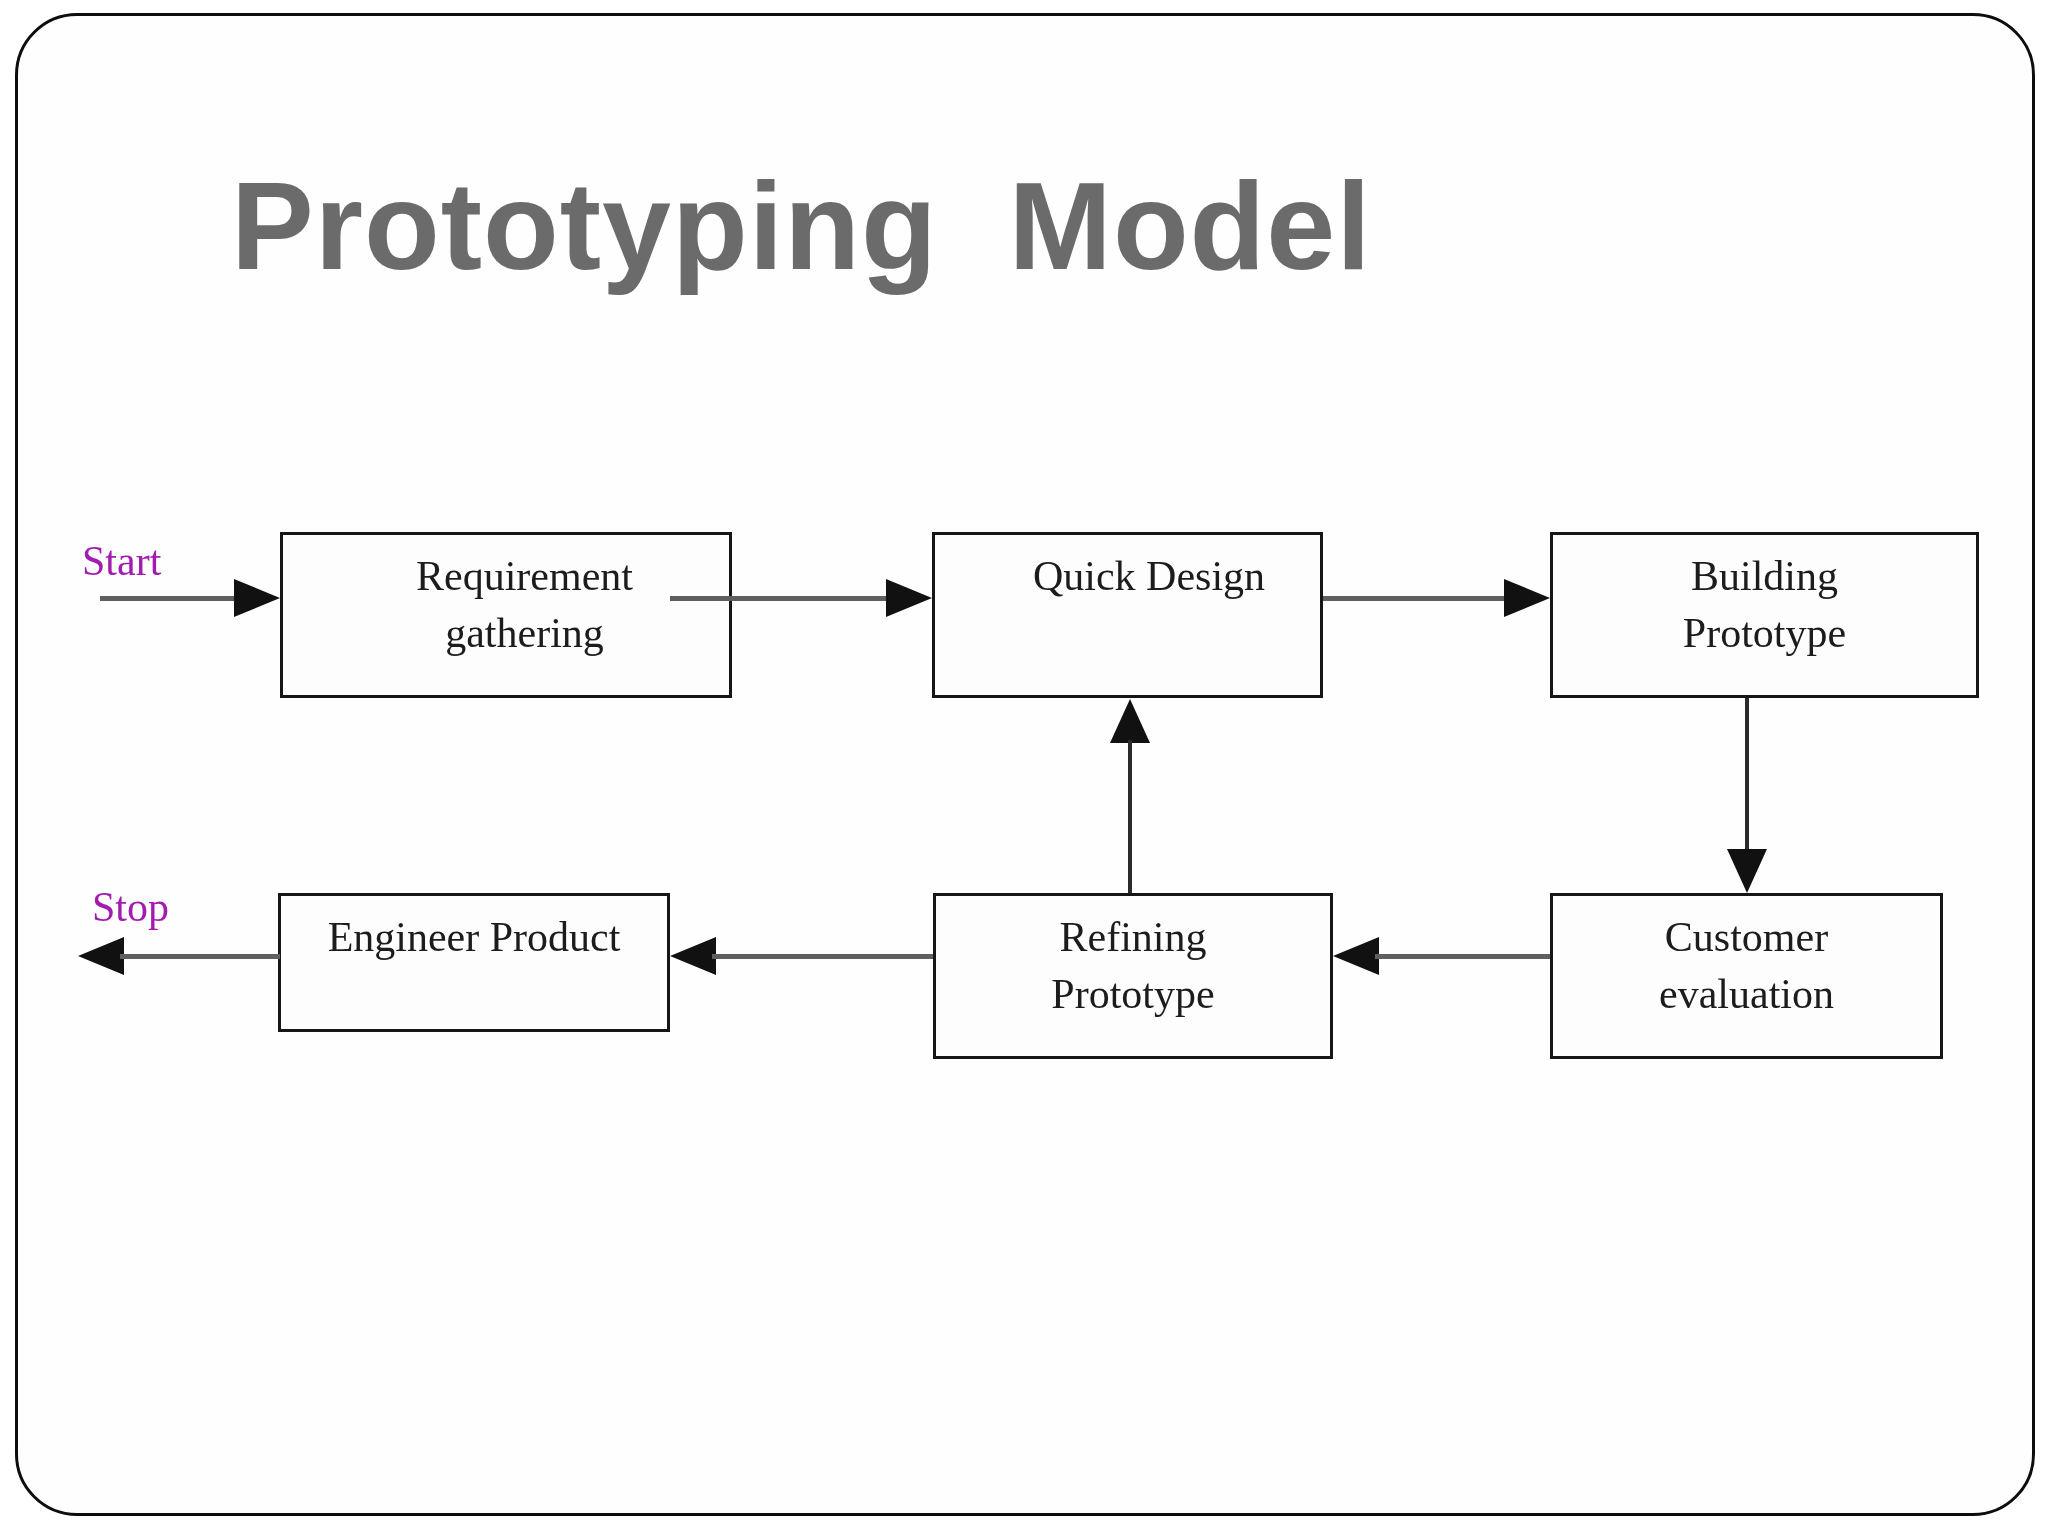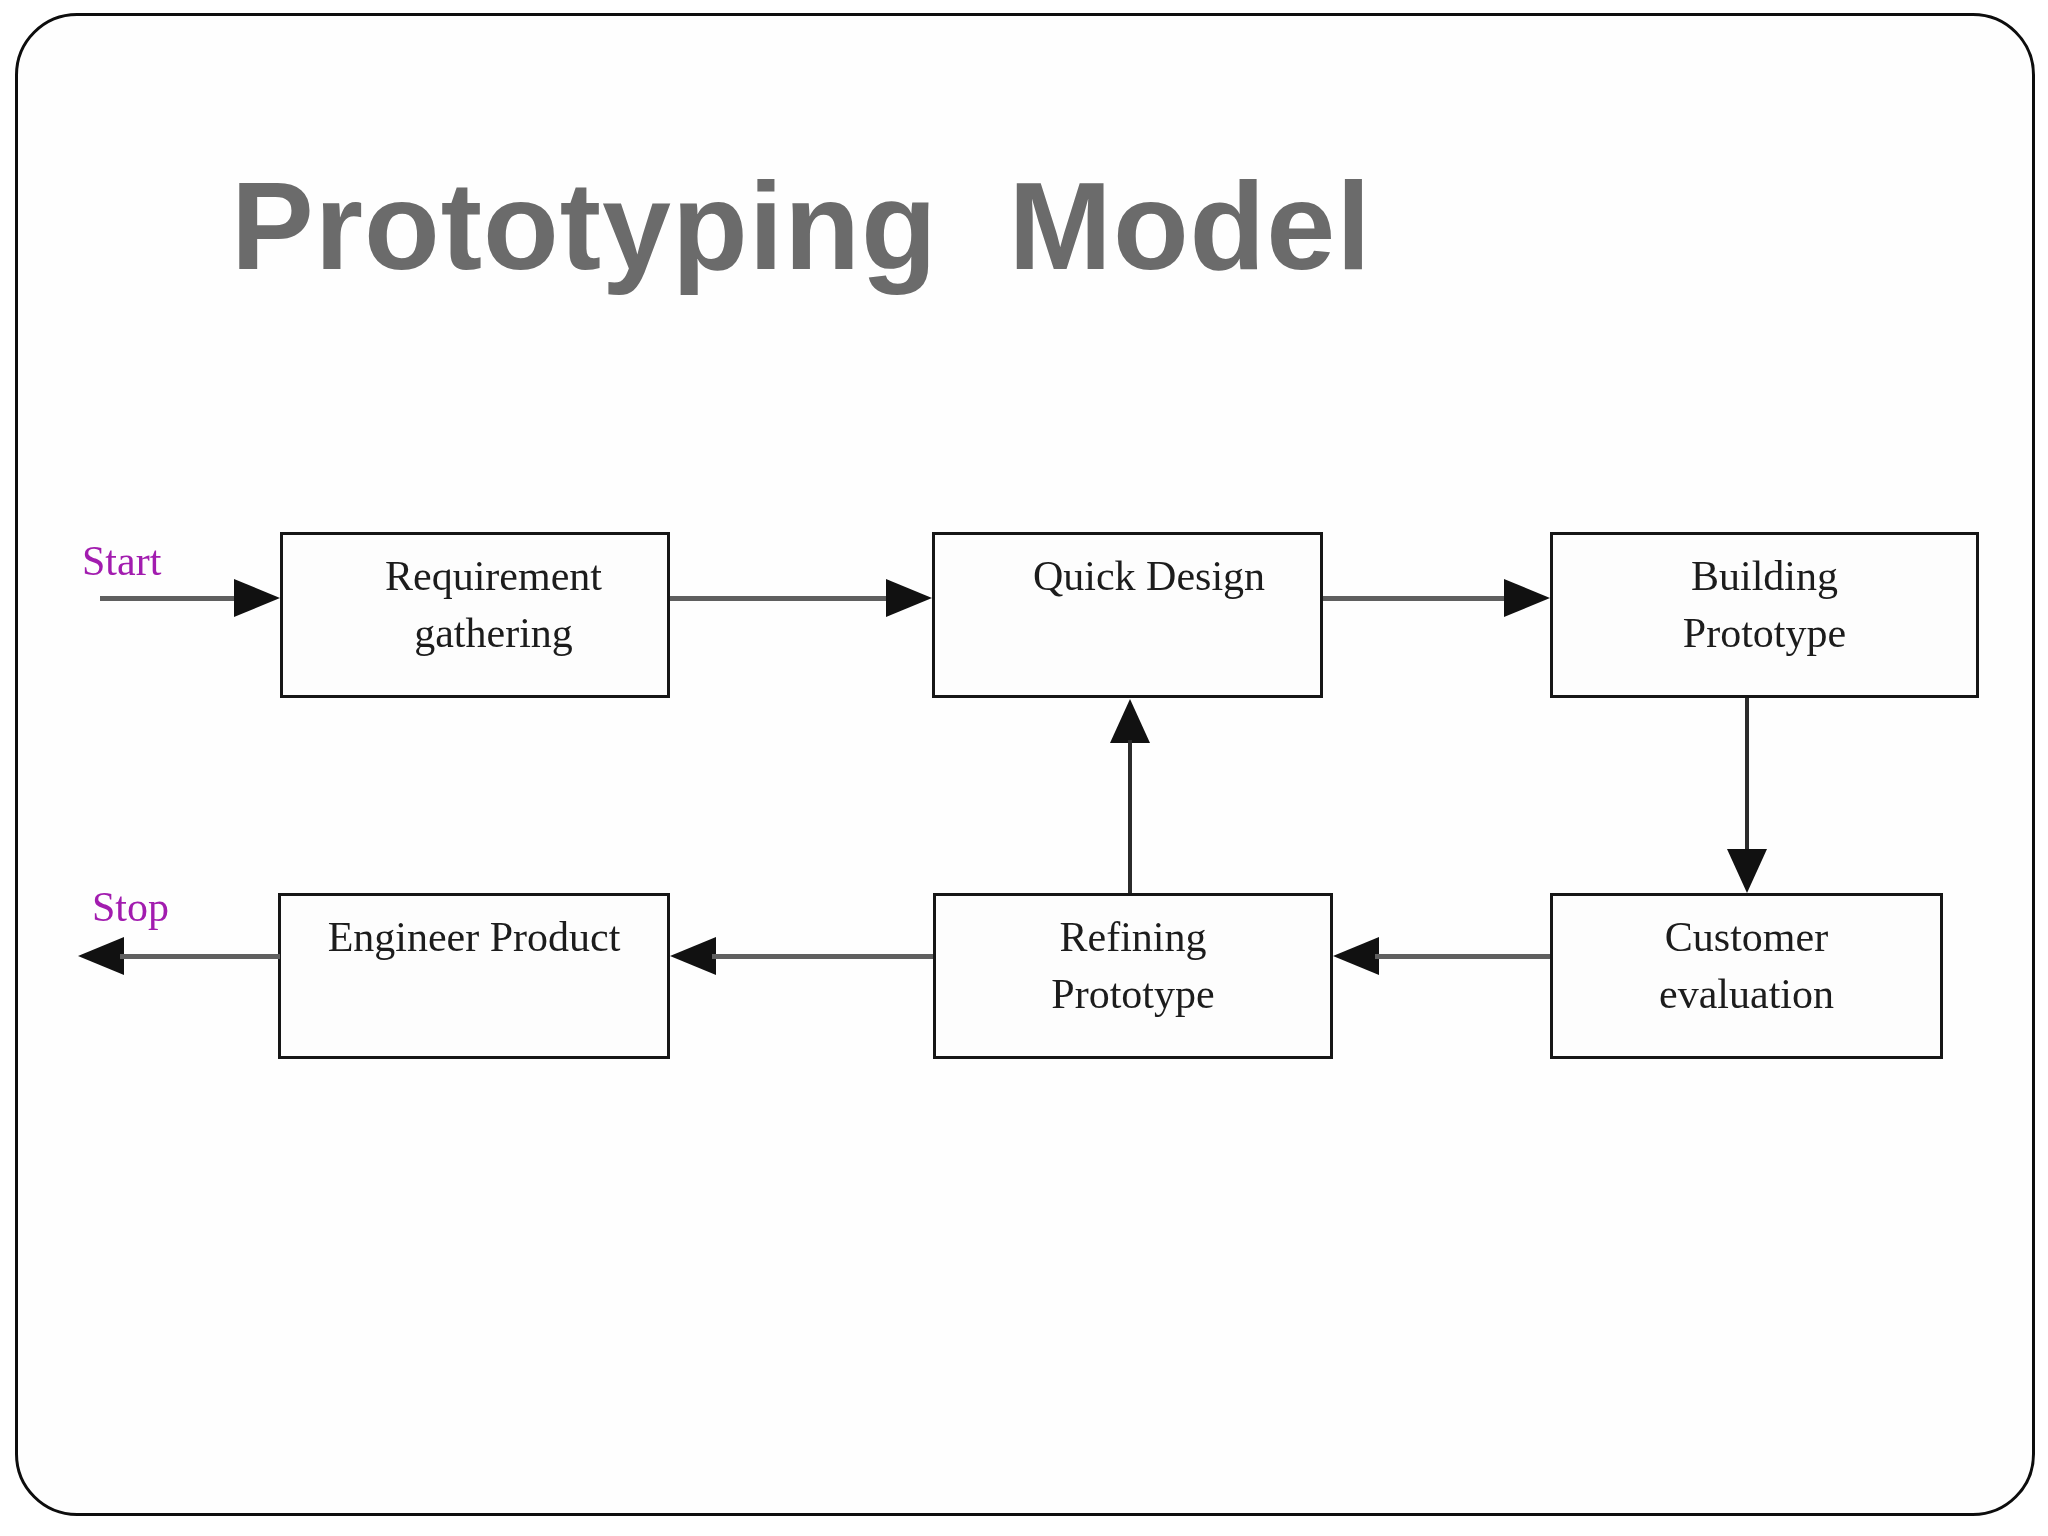--- a/index.html
+++ b/index.html
@@ -19,25 +19,25 @@
   }
   .node{
     position:absolute;border:3px solid #161616;background:#fdfdfd;
     box-sizing:border-box;text-align:center;
   }
   .node-label{
     display:block;padding-top:13px;
     font-size:42px;color:#1c1c1c;line-height:57px;white-space:pre-line;
   }
   
-  .n-req {left:280px; top:532px; width:390px; height:166px;padding-left:37px;}
+  .n-req {left:280px; top:532px; width:452px; height:166px;padding-left:37px;}
   .n-qd  {left:932px; top:532px; width:391px; height:166px;padding-left:43px;}
   .n-bld {left:1550px;top:532px; width:429px; height:166px;}
   
-  .n-eng {left:278px; top:893px; width:392px; height:166px;}
+  .n-eng {left:278px; top:893px; width:392px; height:139px;}
   .n-ref {left:933px; top:893px; width:400px; height:166px;}
   .n-cus {left:1550px;top:893px; width:393px; height:166px;}
 
   .flow-label{
     position:absolute;font-size:42px;color:#a21caf;line-height:1;
   }
   .lbl-start{left:82px;top:540px;}
   .lbl-stop{left:92px;top:886px;}
 
   .hline{position:absolute;height:5px;background:#5f5f5f;}

